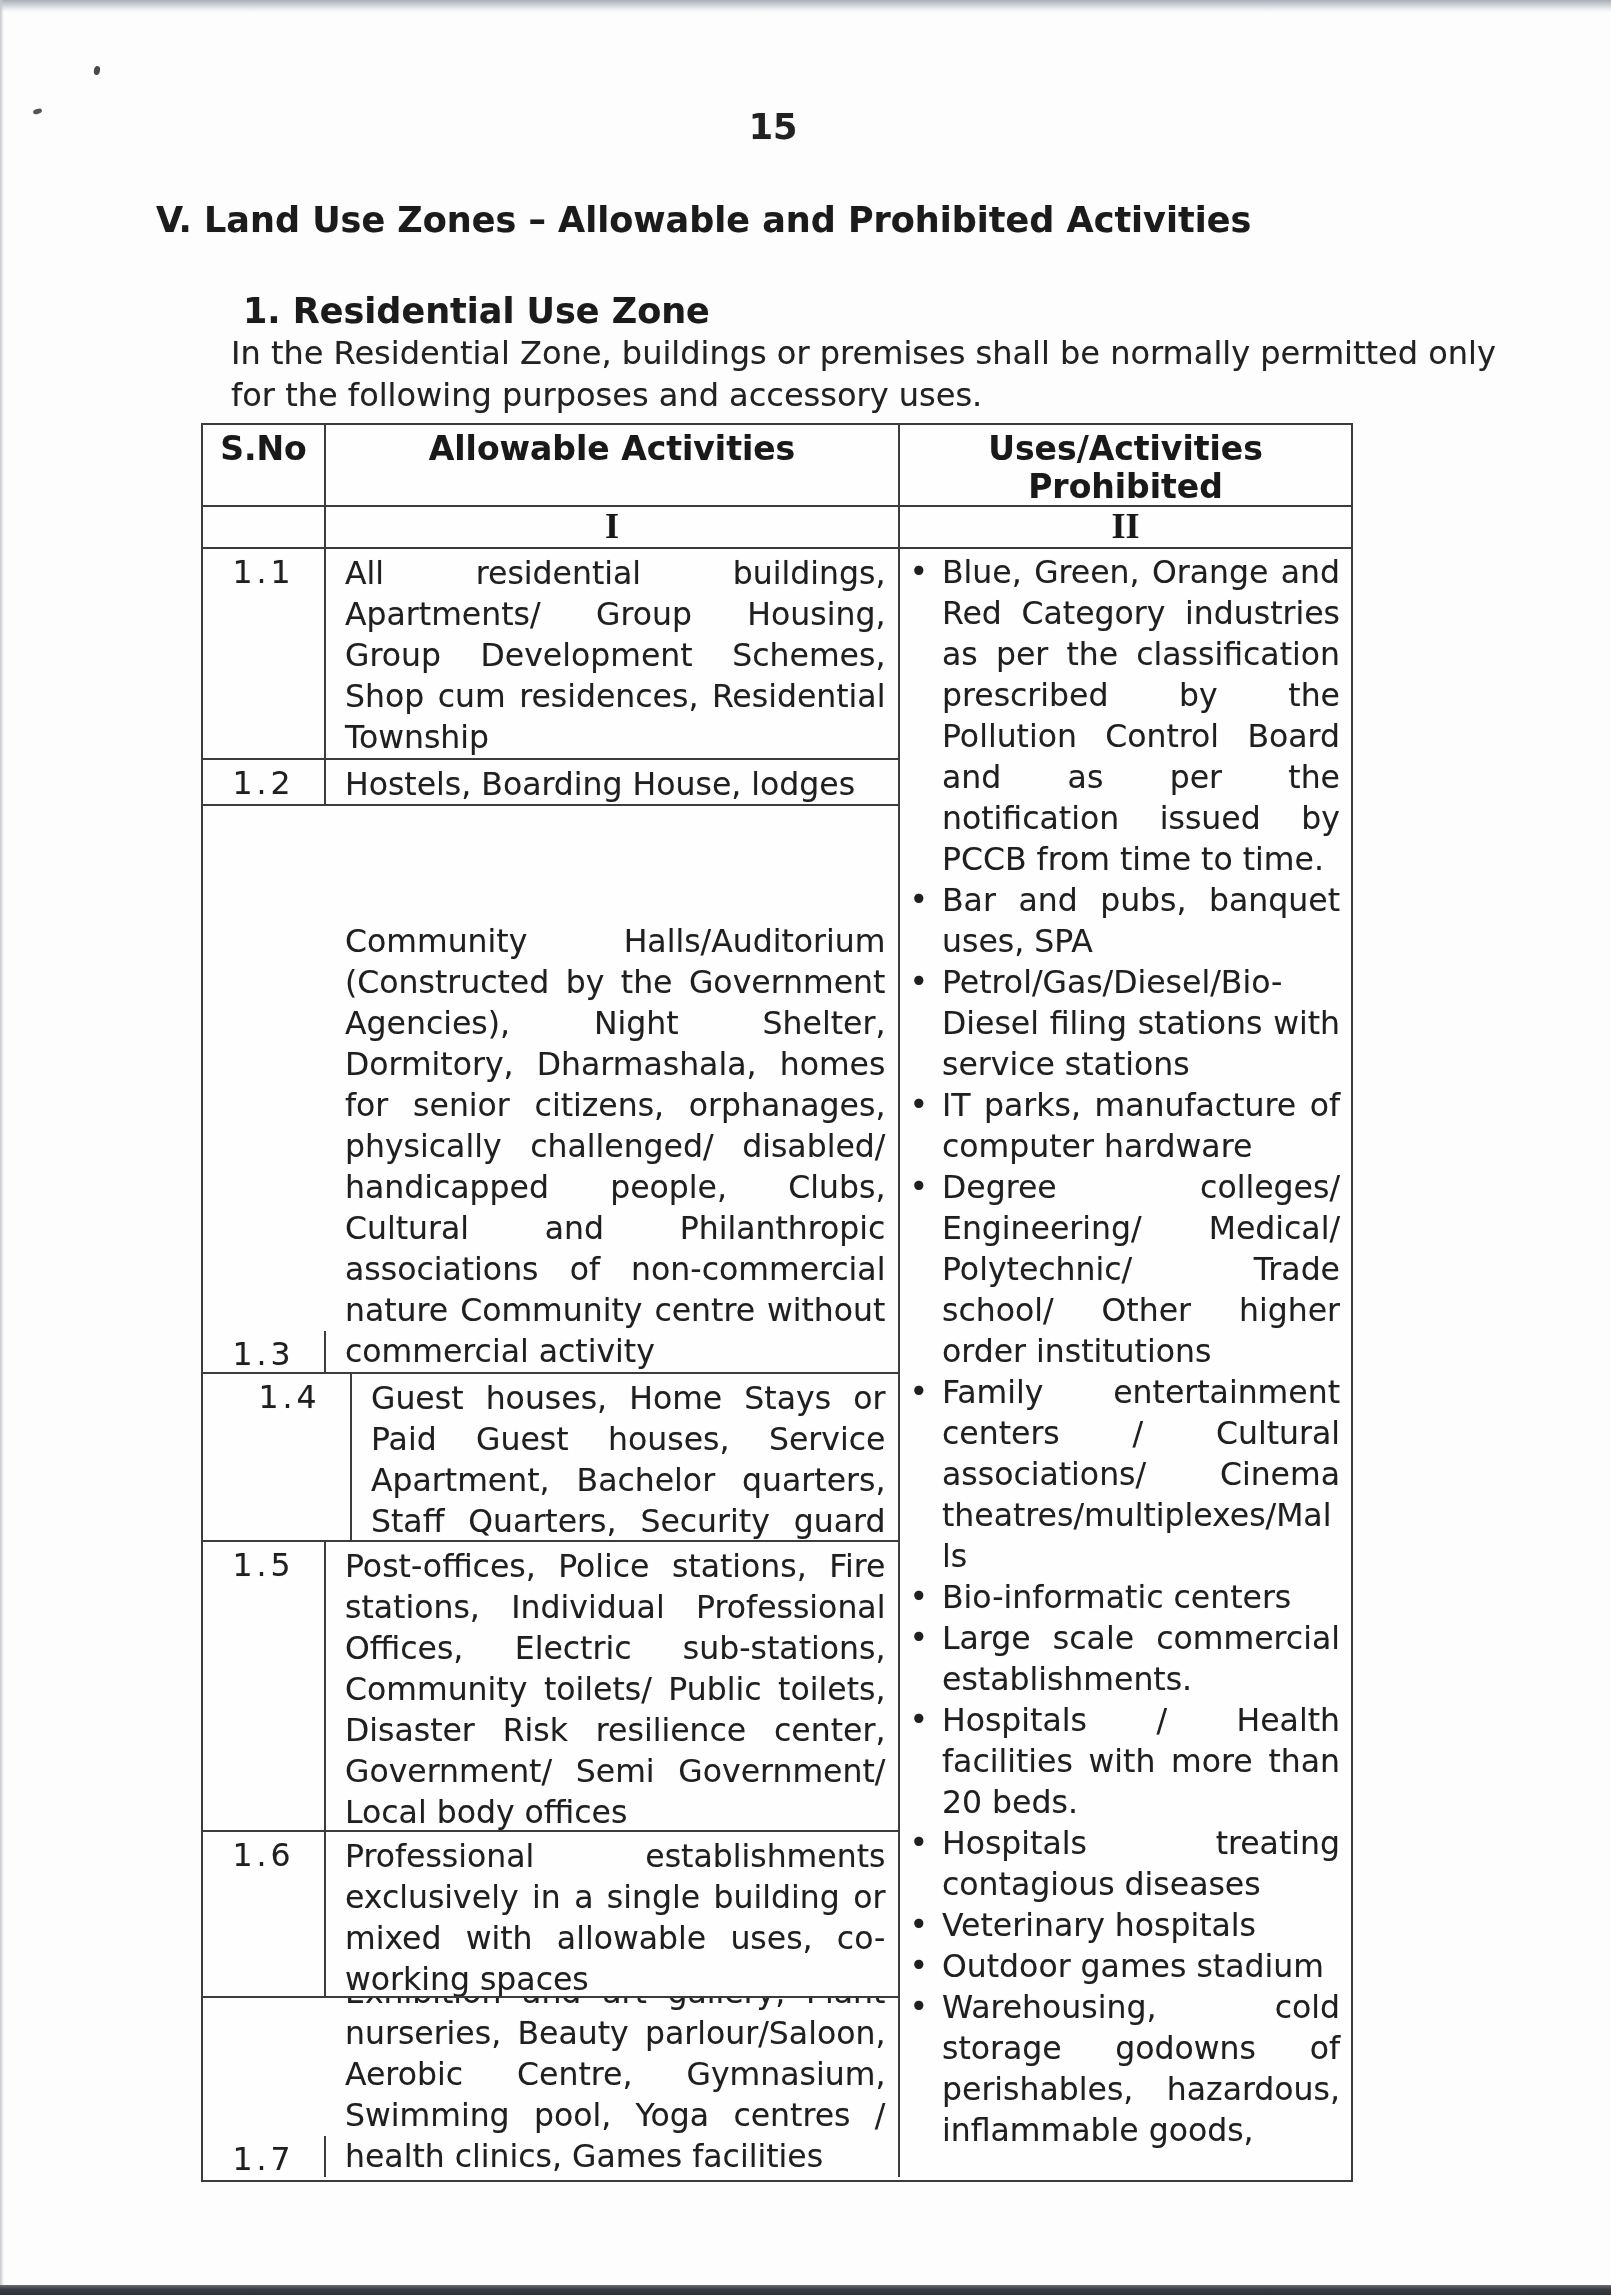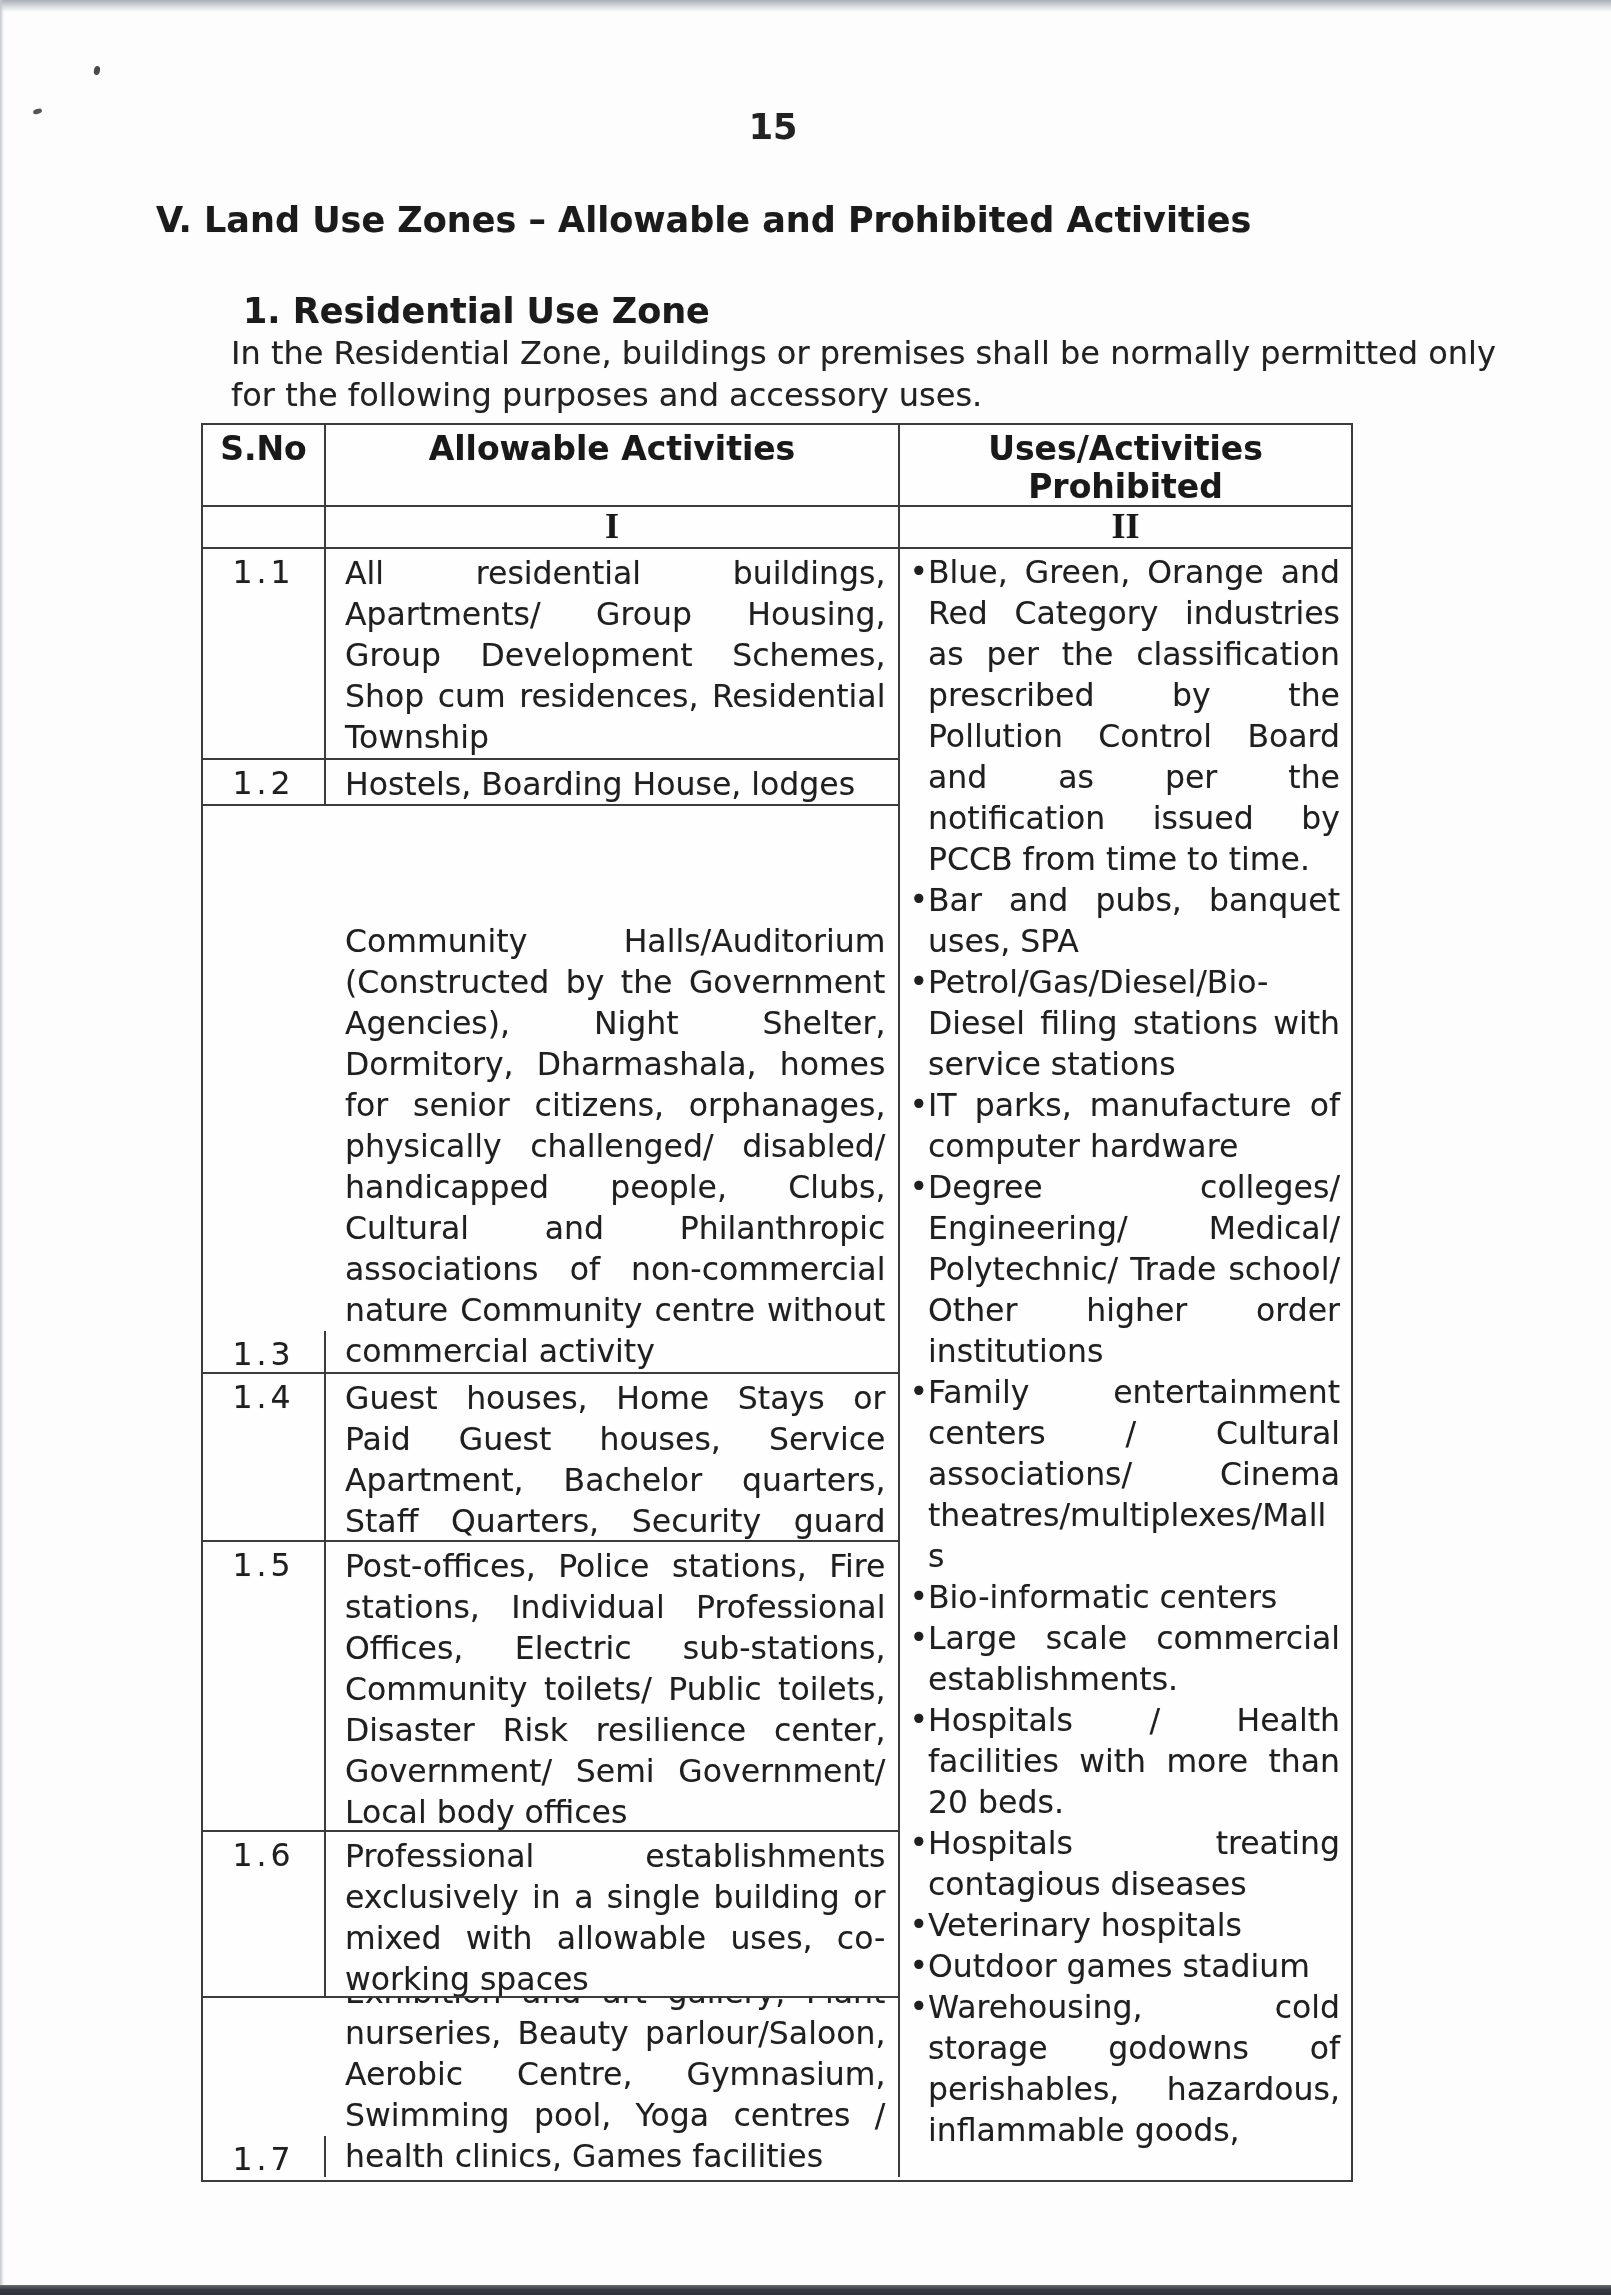--- a/index.html
+++ b/index.html
@@ -64,32 +64,32 @@
   .sh-sno{width:123px;border-right:2.4px solid #3c3c3c;}
   .sh-one{width:574px;border-right:2.4px solid #3c3c3c;}
   .sh-two{flex:1;}
 
   .tbody{display:flex;height:1628px;overflow:hidden;}
   .left-rows{width:697px;border-right:2.4px solid #3c3c3c;display:flex;flex-direction:column;}
   .row{display:flex;overflow:hidden;}
   .row:nth-child(1){height:209px;}
   .row:nth-child(2){height:46px;}
   .row:nth-child(3){height:568px;align-items:flex-end;}
-  .row:nth-child(4){height:168px;}
+  .row:nth-child(4){height:168px;padding-left:26px;}
   .row:nth-child(5){height:290px;}
   .row:nth-child(6){height:166px;}
   .row:nth-child(7){flex:1;align-items:flex-end;}
   .row + .row{border-top:2.4px solid #3c3c3c;}
   .sno{width:123px;border-right:2.4px solid #3c3c3c;text-align:center;padding-top:4.7px;letter-spacing:3.9px;}
   .act{flex:1;padding:3.9px 12.6px 0 19px;text-align:justify;line-height:41px;}
 
   .right-cell{flex:1;padding:3.1px 11px 0 0;overflow:hidden;}
   .right-cell ul{list-style:none;margin:0;padding:0;}
   .right-cell li{
-    position:relative;padding-left:28px;text-align:justify;
+    position:relative;padding-left:42px;text-align:justify;
     line-height:41px;overflow-wrap:anywhere;
   }
   .right-cell li::before{content:"\2022";position:absolute;left:9.4px;top:-0.8px;}
 </style>
 </head>
 <body>
 
 <div class="page">
   <div class="top-scan-band"></div>
   <div class="left-edge"></div>

